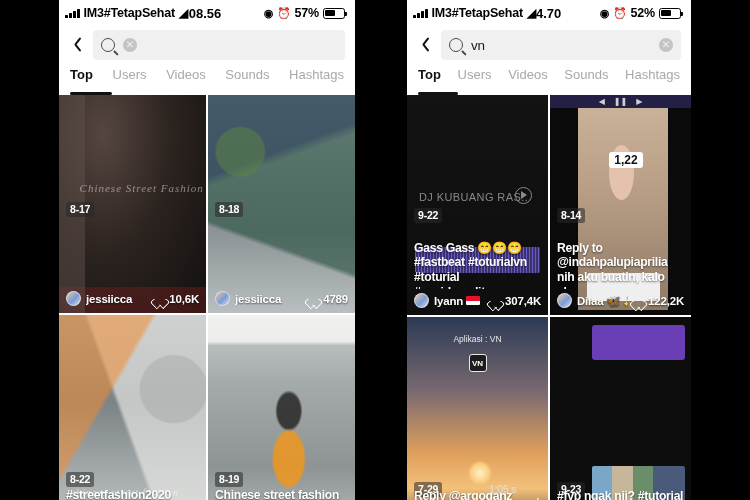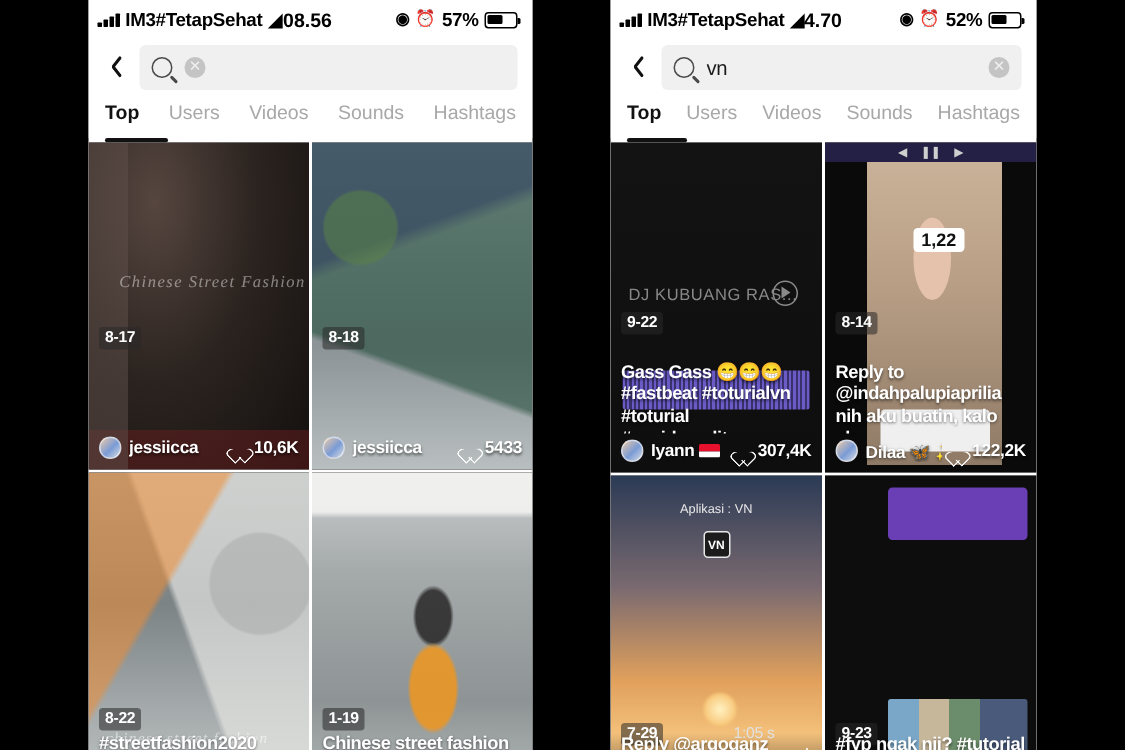--- a/index.html
+++ b/index.html
@@ -70,21 +70,21 @@
   .card { position:relative; overflow:hidden; background:#111; }
   .phone.left .card  { height:218px; }
   .phone.right .card { height:220px; }
 
   .thumb { position:absolute; inset:0; }
 
   .timebadge {
     position:absolute; left:7px; font-size:10.5px; color:#fff; font-weight:700;
     background:rgba(40,40,40,.55); padding:1.5px 4px; border-radius:2.5px; letter-spacing:-0.2px;
   }
-  .phone.left  .timebadge { bottom:80px; }
+  .phone.left  .timebadge { bottom:96px; }
   .phone.right .timebadge { bottom:92px; }
 
   .caption {
     position:absolute; left:0; right:0; bottom:26px; padding:0 7px;
     color:#fff; font-size:12.2px; font-weight:700; line-height:1.22;
     letter-spacing:-0.3px; text-shadow:0 1px 2px rgba(0,0,0,.55);
     overflow:hidden; max-height:48px;
   }
   .caption.white3 { bottom:26px; }
 
@@ -247,35 +247,35 @@
       </div>
 
       <div class="card">
         <div class="thumb scene street2"></div>
         <div class="timebadge">8-18</div>
         <div class="meta">
           <span class="avatar"></span>
           <span class="uname">jessiicca</span>
           <span class="likes">
             <span class="heart"></span>
-            <span>5433</span>
+            <span>4789</span>
           </span>
         </div>
       </div>
 
       <div class="card">
         <div class="thumb scene street3"></div>
         <div class="wmark2">chinese street fashion</div>
         <div class="timebadge" style="bottom:46px">8-22</div>
         <div class="caption white3" style="bottom:0">#streetfashion2020 #chinesestreetfashion #foryoupage #fashion</div>
       </div>
 
       <div class="card">
         <div class="thumb scene street4"></div>
-        <div class="timebadge" style="bottom:46px">1-19</div>
+        <div class="timebadge" style="bottom:46px">8-19</div>
         <div class="caption white3" style="bottom:0">Chinese street fashion Pt 2 😁 #chinesestreetfashion</div>
       </div>
 
     </div>
   </div>
 
   <div class="phone right">
 
     <div class="statusbar">
       <div class="sb-left">

